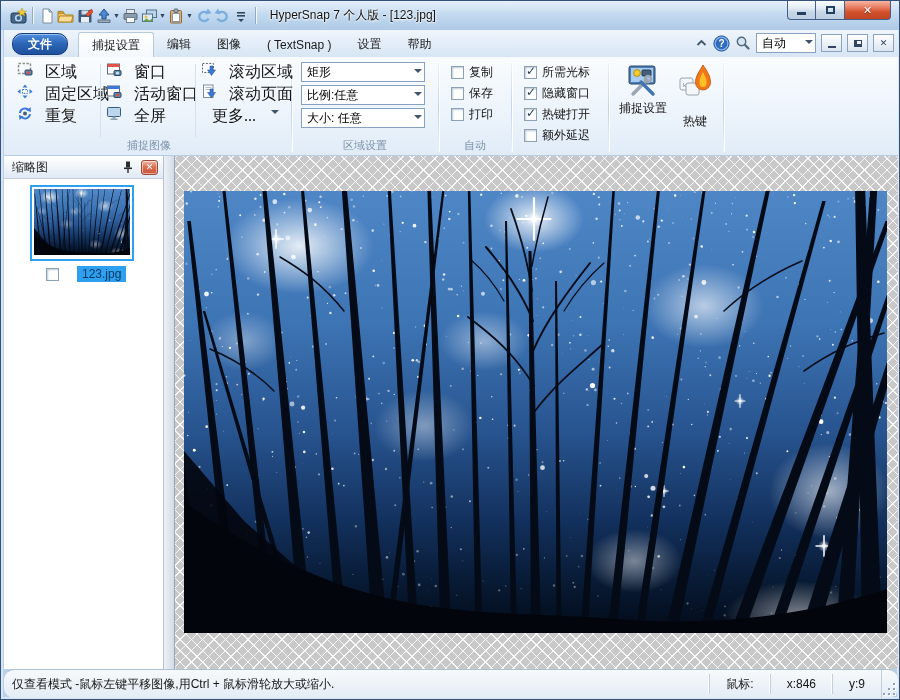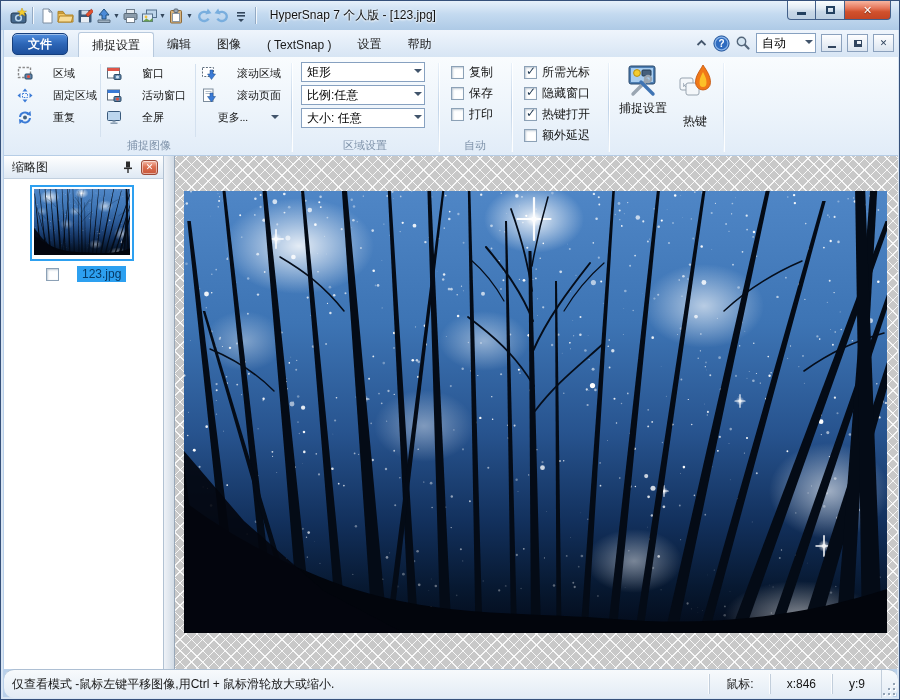--- a/index.html
+++ b/index.html
@@ -23,21 +23,21 @@
   .winbtn.close{width:46px;border-left:none;border-radius:0 0 4px 0;
           background:linear-gradient(180deg,#f7b5a0,#e5765a 40%,#d1512c 60%,#c34424);}
   .g-min{width:9px;height:3px;background:#23405f;margin-top:7px;}
   .g-max{width:9px;height:8px;border:2px solid #23405f;}
   .g-close{color:#fff;font-size:11px;font-weight:bold;text-shadow:0 1px 1px rgba(0,0,0,.45);line-height:1;}
 
   
   .menurow{position:absolute;top:29px;left:3px;width:894px;height:27px;display:flex;align-items:flex-end;
            background:linear-gradient(#eff5fc,#d7e5f4);padding:0 4px;}
   .file-tab{height:22px;margin:0 10px 2px 4px;padding:0 15px;display:flex;align-items:center;
-            background:linear-gradient(#4f8ddd,#2c65b6 50%,#1d509d);border:1px solid #163f7d;border-radius:5px;
+            background:linear-gradient(#4f8ddd,#2c65b6 50%,#1d509d);border:1px solid #163f7d;border-radius:10px;
             color:#fff;font-size:12px;font-weight:bold;box-shadow:inset 0 1px 0 rgba(255,255,255,.45);}
   .tab{height:25px;padding:0 13px;display:flex;align-items:center;font-size:12px;color:#1b1b1b;}
   .tab.active{background:linear-gradient(#ffffff,#f4f9fe);border:1px solid #b7c9dd;border-bottom:none;border-radius:3px 3px 0 0;}
   .menurow-right{margin-left:auto;display:flex;align-items:center;gap:5px;margin-bottom:4px;}
   .chevron-up{width:13px;height:10px;}
   .combo{width:60px;height:20px;background:#fff;border:1px solid #87a1c0;display:flex;align-items:center;
          font-size:12px;padding-left:5px;position:relative;}
   .combo .arr{position:absolute;right:2px;top:4px;width:0;height:0;border:4px solid transparent;border-top-color:#41546b;margin-top:2px;}
   .child-btn{width:21px;height:18px;border:1px solid #8ba1bd;background:linear-gradient(#fefeff,#dbe5f0);
              display:flex;align-items:center;justify-content:center;color:#31455e;font-size:9px;line-height:1;}
@@ -46,21 +46,21 @@
 
   
   .ribbon{position:absolute;top:56px;left:3px;width:894px;height:99px;display:flex;align-items:stretch;
           background:linear-gradient(#f9fcfe,#edf4fb 55%,#e1ecf8);border-bottom:1px solid #b6cde6;padding:3px 0 0 6px;}
   .rgroup{position:relative;padding:2px 4px 16px 4px;}
   .rgroup-label{position:absolute;bottom:2px;left:0;right:0;text-align:center;font-size:11px;color:#7e92a9;}
   .rsep{width:1px;margin:3px 3px;background:linear-gradient(#eaf2fa,#c2d4e8 50%,#eaf2fa);box-shadow:1px 0 0 rgba(255,255,255,.9);}
   .cap-cols{display:flex;height:100%;}
   .cap-col{display:flex;flex-direction:column;}
   .csep{width:1px;background:#d4e1ef;margin:2px 2px;}
-  .rbtn{height:22px;display:flex;align-items:center;gap:20px;font-size:11px;color:#151515;padding:0 5px 0 3px;white-space:nowrap;}
+  .rbtn{height:22px;display:flex;gap:12px;font-size:16px;color:#151515;padding:0 5px 0 3px;white-space:nowrap;}
   .rbtn svg{flex:none;}
   .more-btn{justify-content:flex-end;font-family:Liberation Serif, serif;}
   .marr{width:0;height:0;border:4px solid transparent;border-top-color:#41546b;margin:4px 0 0 3px;}
   .combo2{width:124px;height:20px;background:#fff;border:1px solid #87a1c0;display:flex;align-items:center;
           font-size:12px;padding-left:5px;position:relative;margin:0 0 3px 2px;}
   .combo2 .arr{position:absolute;right:2px;top:6px;width:0;height:0;border:4px solid transparent;border-top-color:#41546b;}
   .chk-row{height:21px;display:flex;align-items:center;gap:5px;font-size:12px;color:#151515;padding-left:5px;white-space:nowrap;text-align:right;}
   .chk{width:13px;height:13px;background:#fff;border:1px solid #8ca1b6;box-shadow:inset 1px 1px 2px rgba(110,135,160,.45);position:relative;flex:none;}
   .chk-row.checked .chk::after{content:"✓";position:absolute;left:1px;top:-3px;font-size:12px;font-weight:bold;color:#223a52;}
   .tools{display:flex;gap:4px;}

